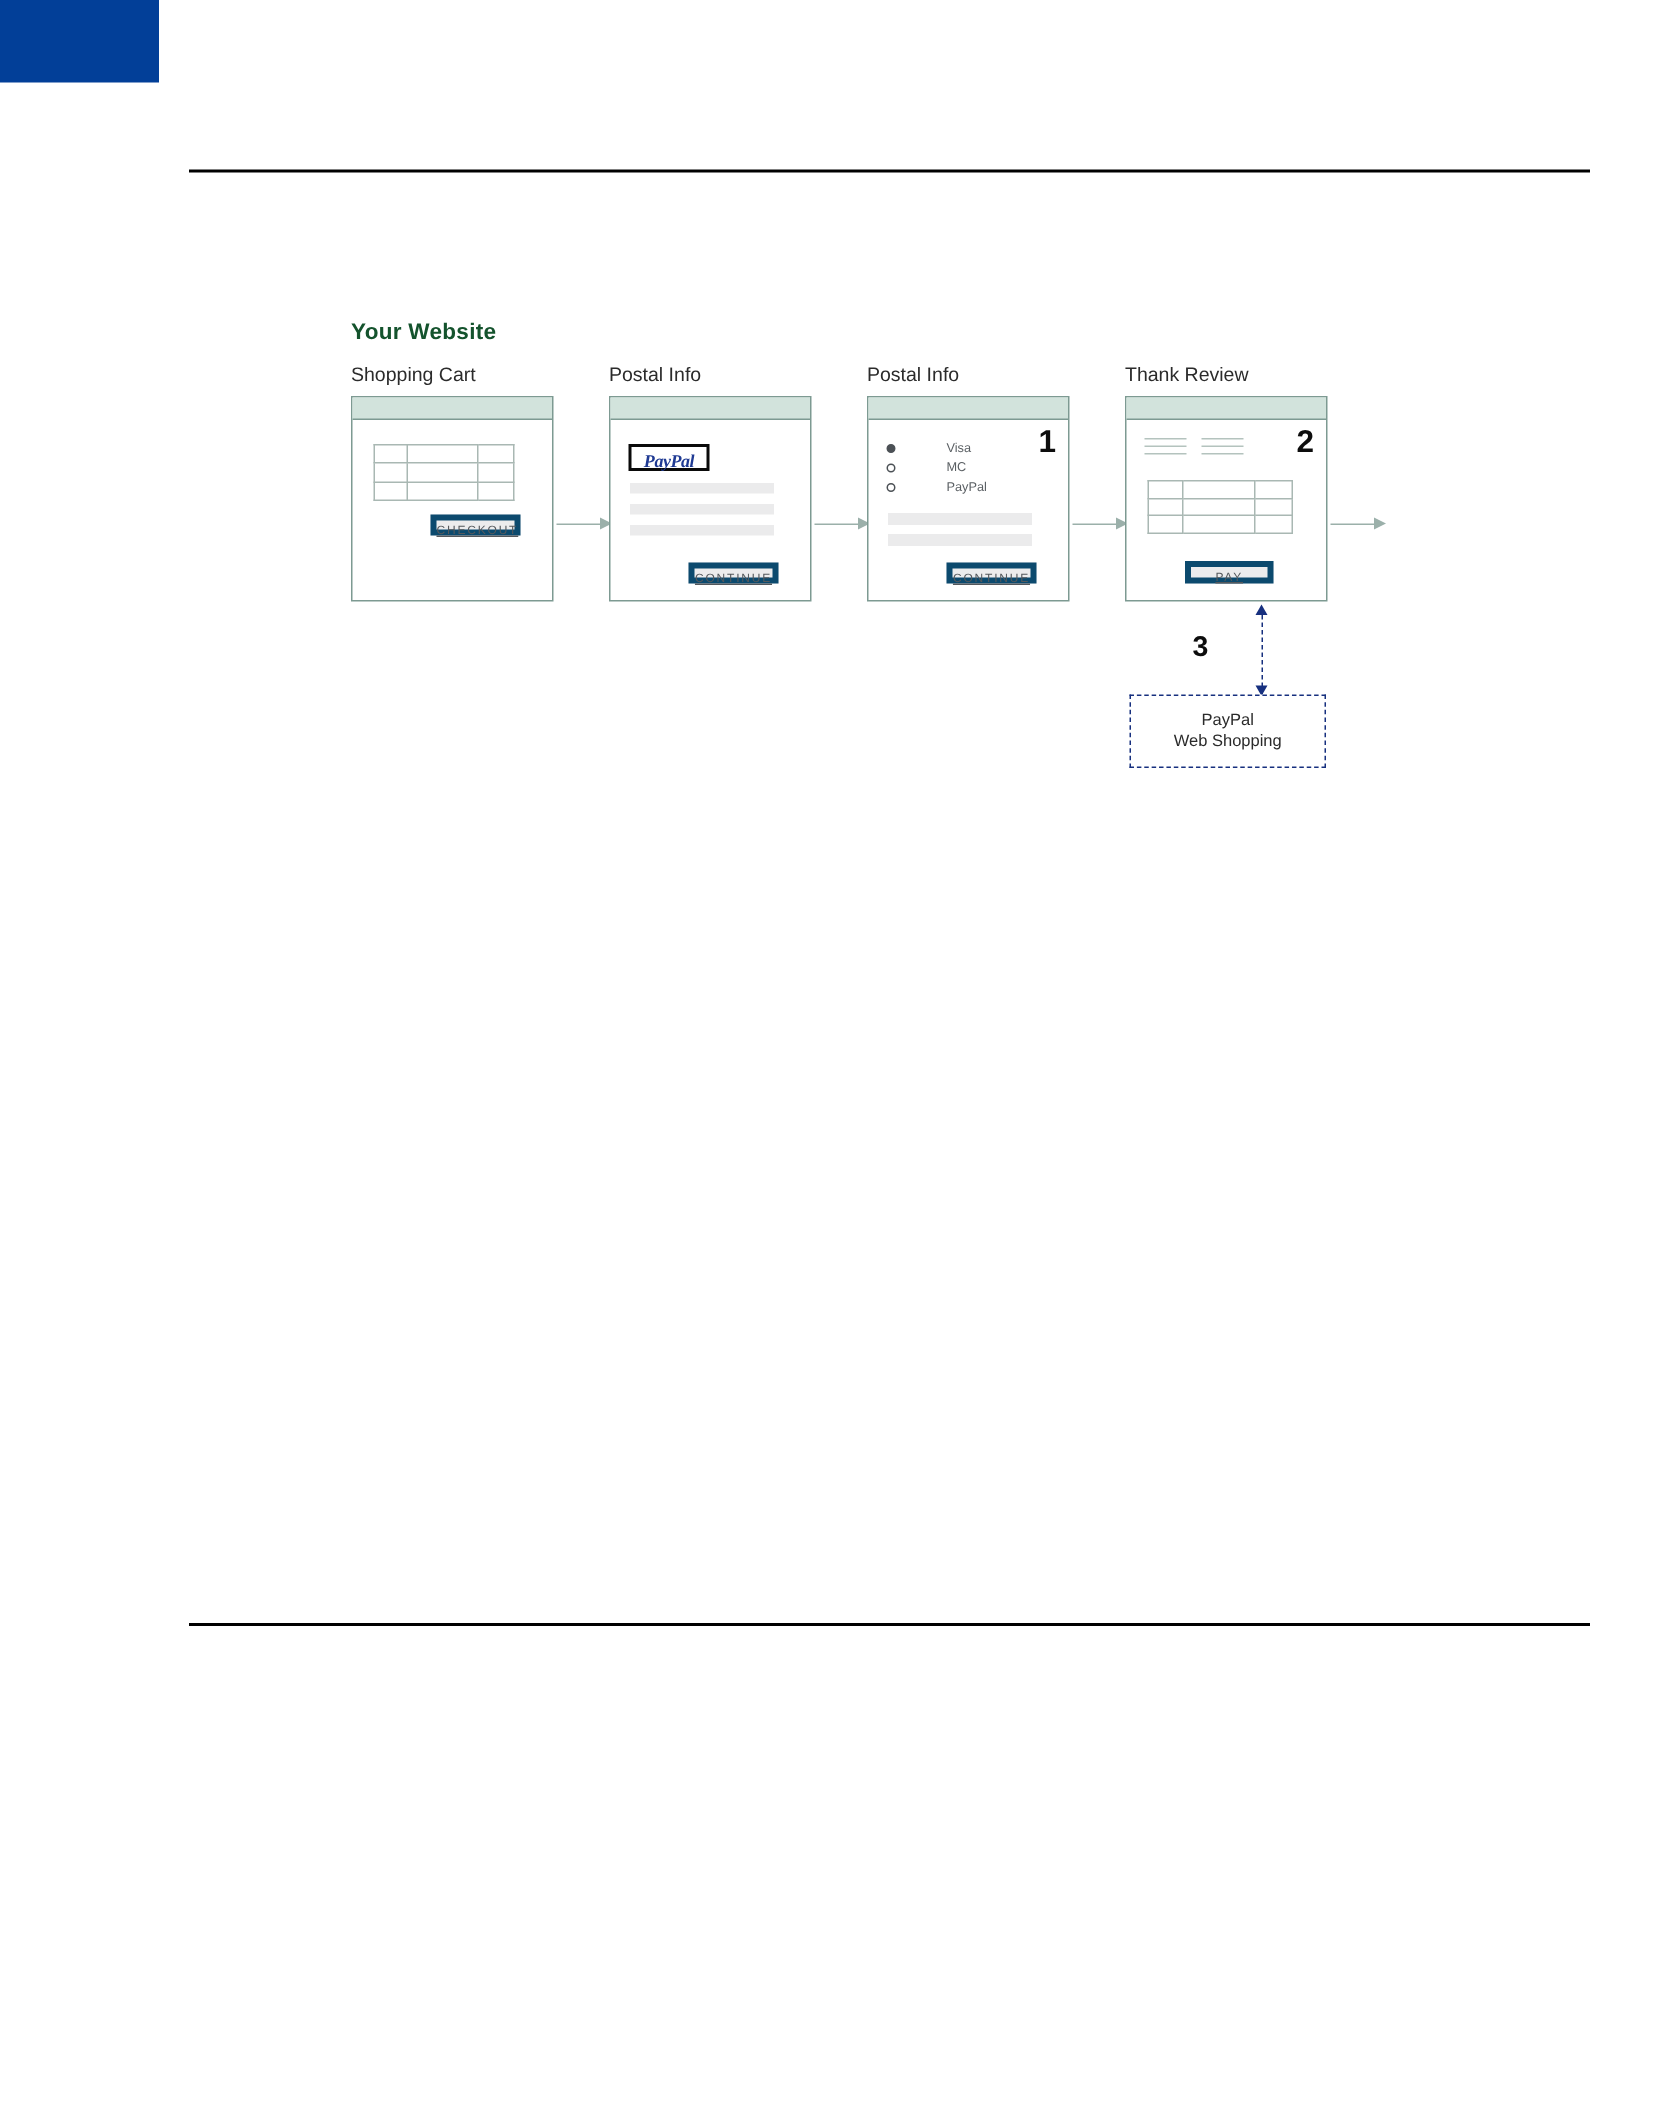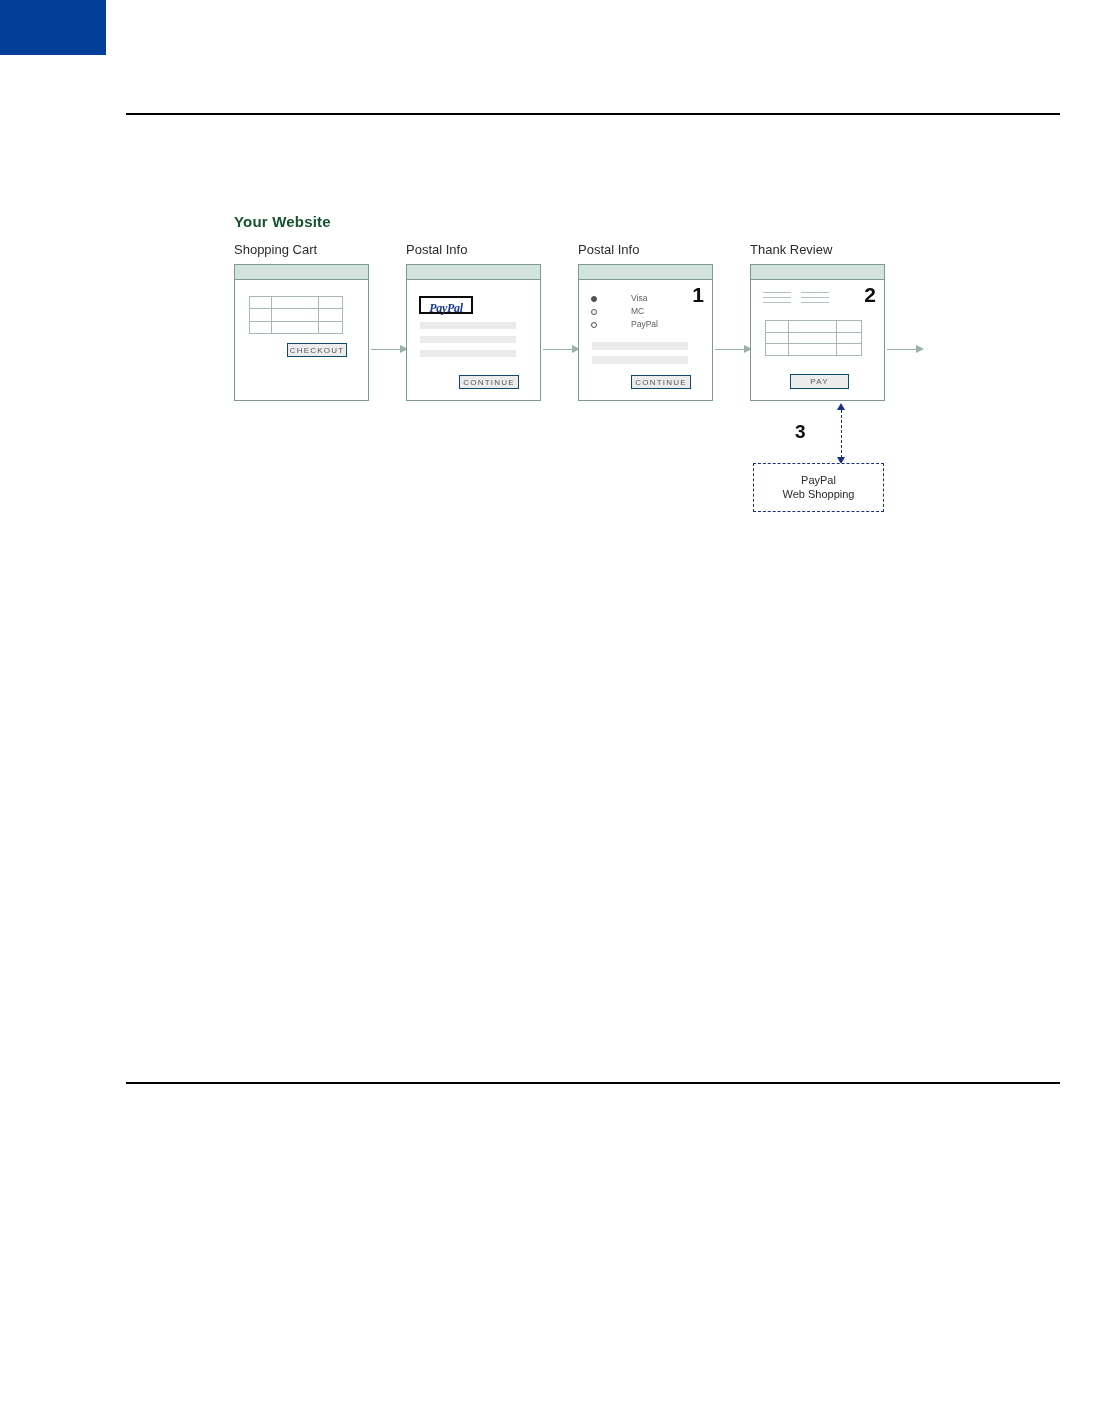--- a/index.html
+++ b/index.html
@@ -103,27 +103,28 @@
   }
   .mini-table td {
     border: 1px solid #a9b8b3;
     padding: 0;
   }
 
   
   .mini-btn {
     position: absolute;
     background: #ececed;
-    border: 1px solid #0c4a6e;
+    border: 4px solid #0c4a6e;
     color: #54585c;
     font-size: 8px;
     letter-spacing: 1.2px;
     text-align: center;
     box-sizing: border-box;
     white-space: nowrap;
+    text-decoration: underline;
   }
 
   
   .bar {
     position: absolute;
     background: #ebebec;
   }
 
   
   #paypal-logo {

